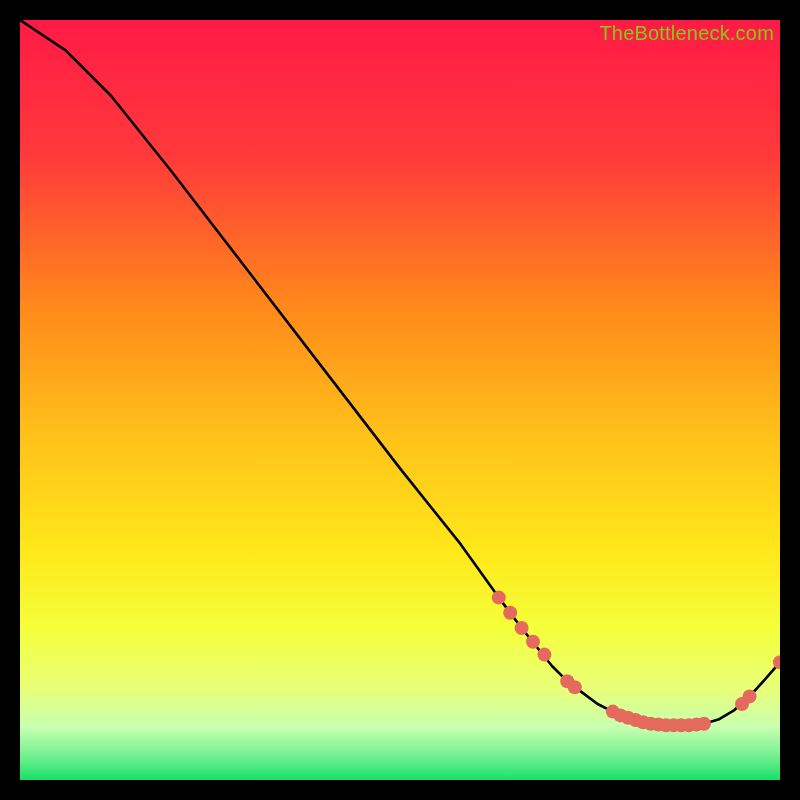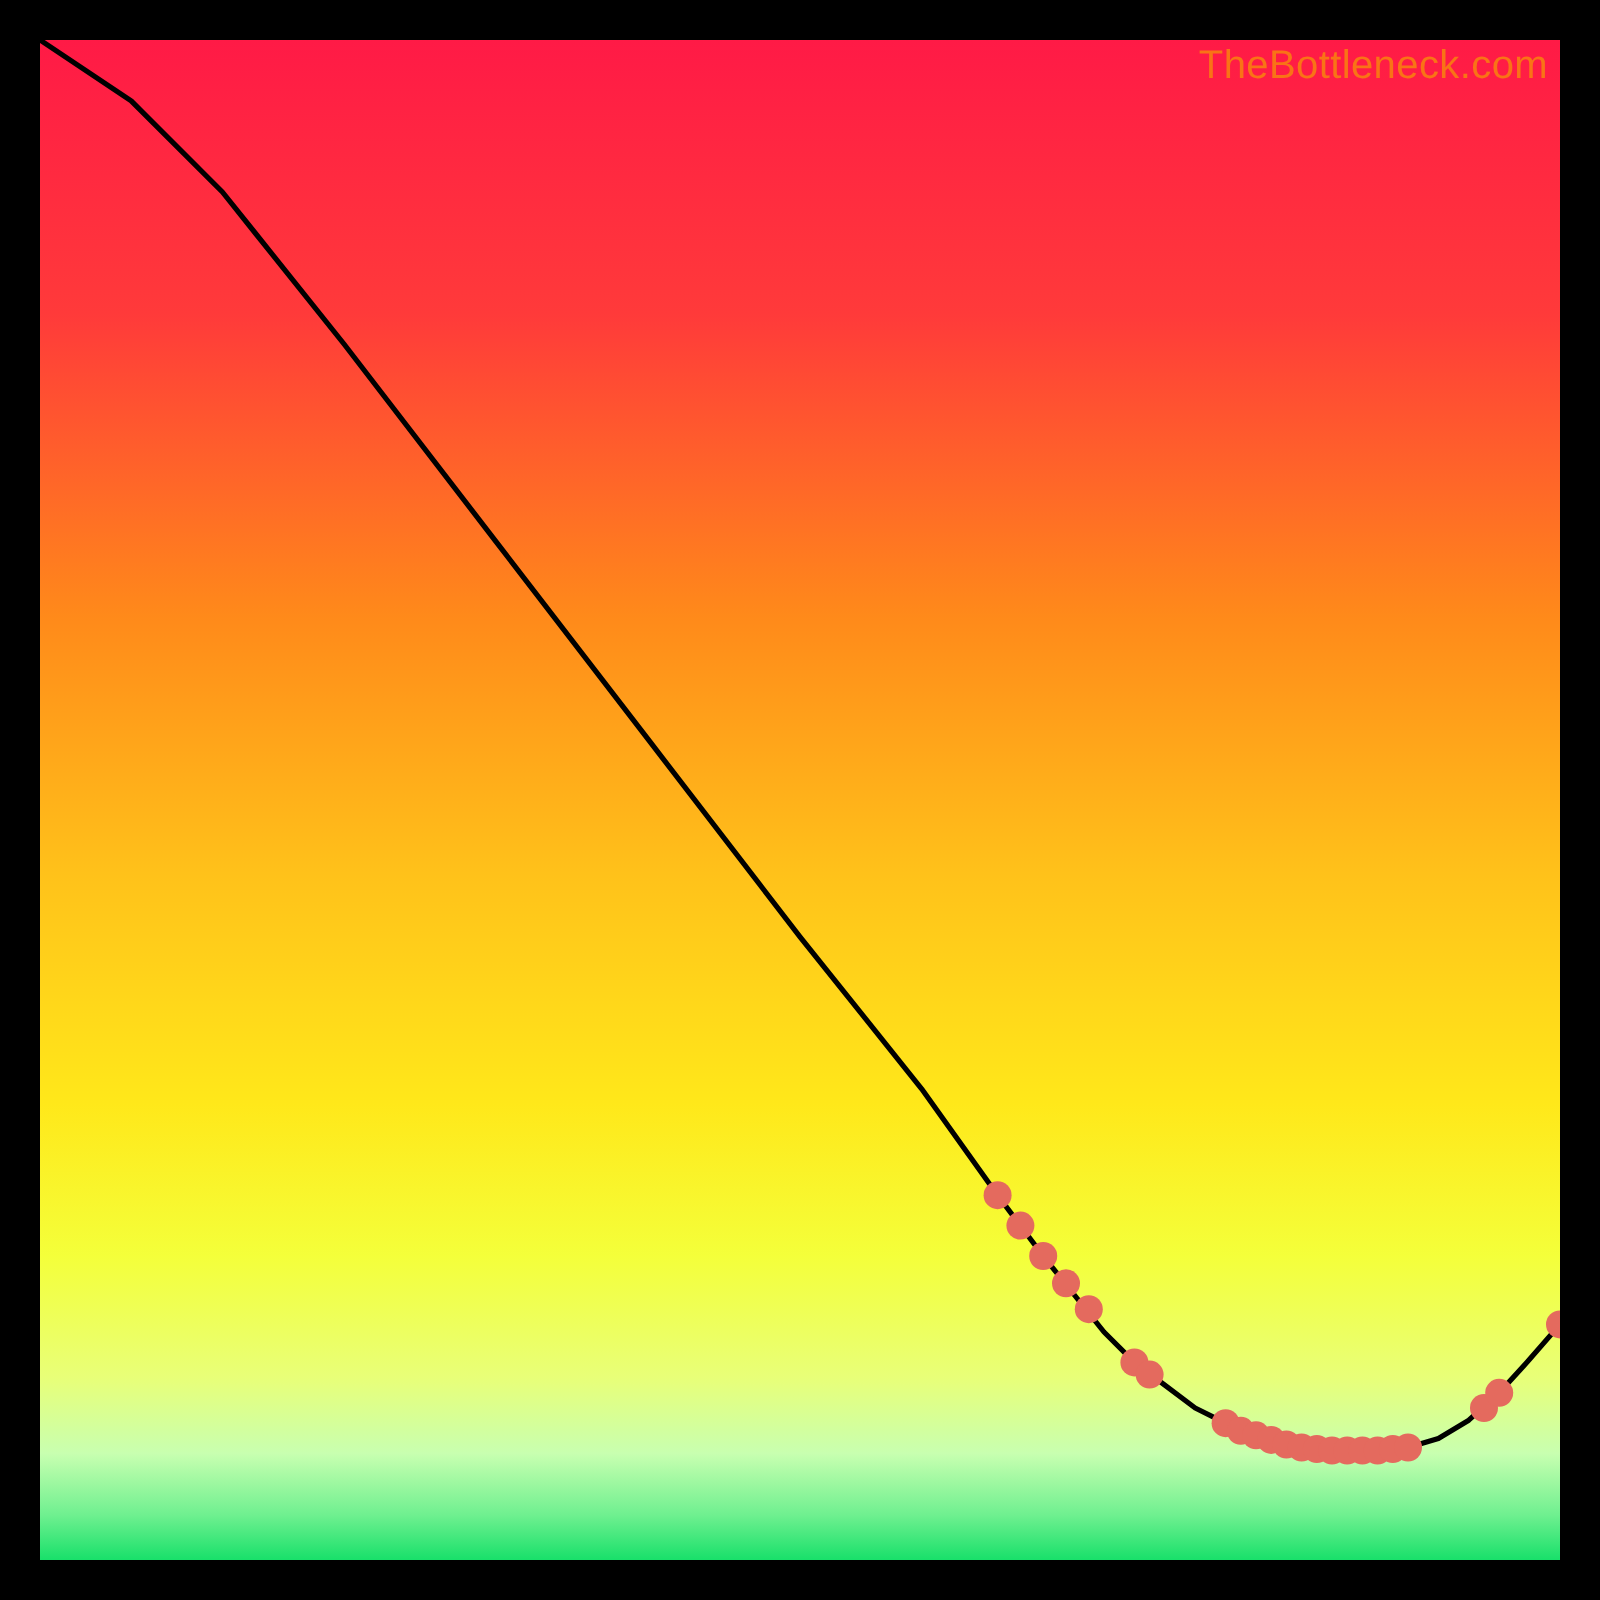--- a/index.html
+++ b/index.html
@@ -16,21 +16,21 @@
     left: 20px;
     top: 20px;
     width: 760px;
     height: 760px;
     background: #000;
   }
   .watermark {
     position: absolute;
     top: 2px;
     right: 6px;
-    color: #f97316;
+    color: #84cc16;
     font-size: 20px;
     font-weight: 500;
     letter-spacing: 0.2px;
     pointer-events: none;
   }
   .plot {
     position: absolute;
     left: 0;
     top: 0;
     width: 760px;

